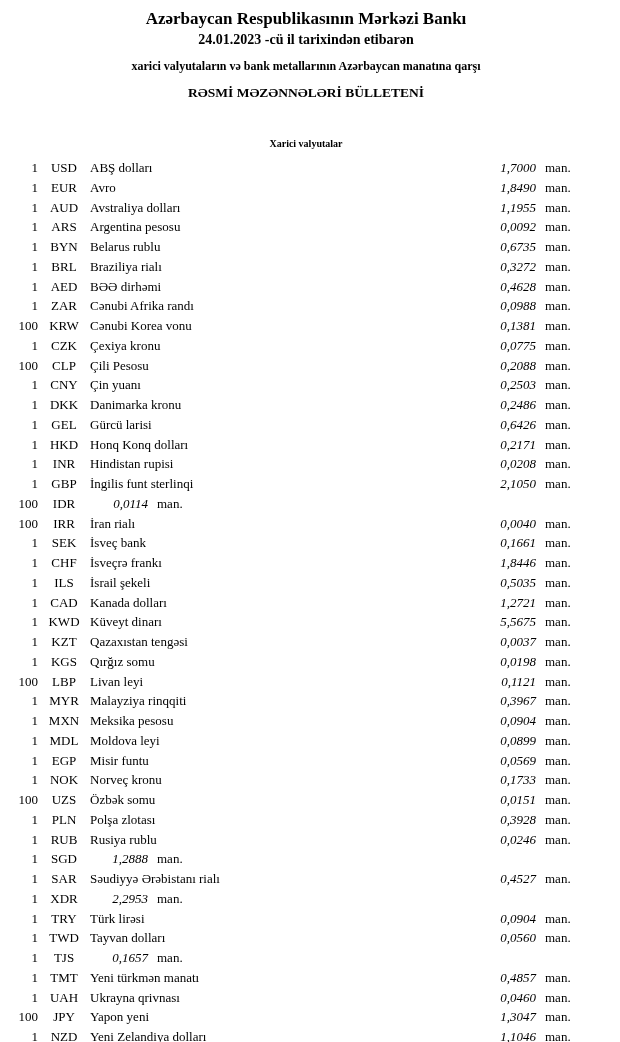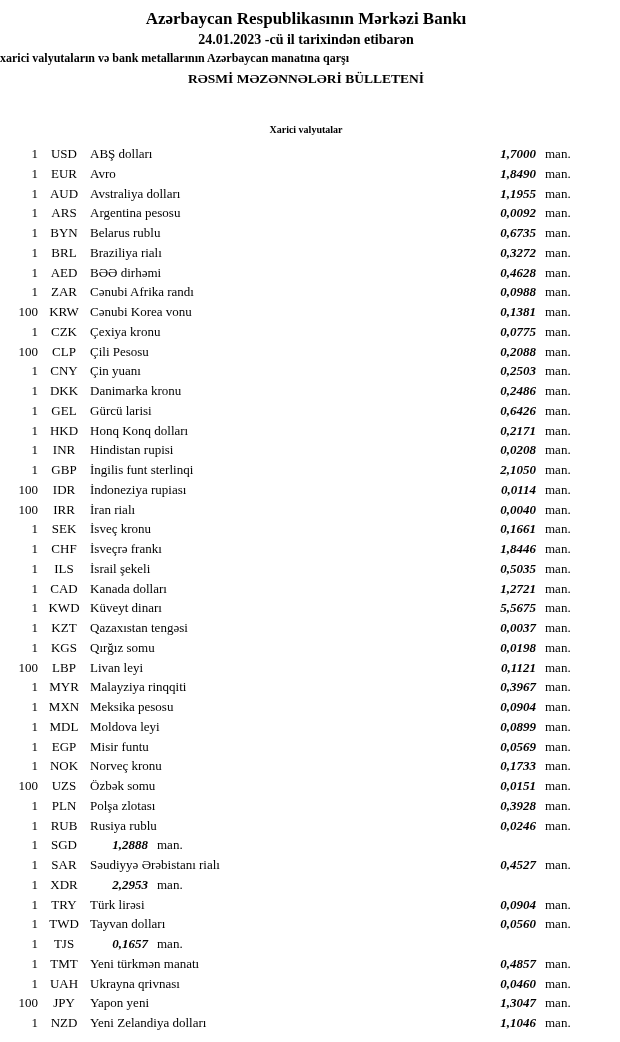--- a/index.html
+++ b/index.html
@@ -23,25 +23,25 @@
     margin: 2px 0 3px 0;
   }
   .dateline {
     text-align: center;
     font-weight: bold;
     font-size: 14px;
     line-height: 16px;
     margin: 2px 0;
   }
   .sub1 {
-    text-align: left;
+    text-align: center;
     font-weight: bold;
     font-size: 12px;
     line-height: 16px;
-    margin: 2px 0;
+    margin: 10px 0;
   }
   .sub2 {
     text-align: center;
     font-weight: bold;
     font-size: 13.5px;
     line-height: 18px;
     margin: 4px 0 2px 0;
   }
   .section-title {
     text-align: center;
@@ -77,21 +77,21 @@
     padding-left: 4px;
     text-align: left;
     white-space: nowrap;
     overflow: hidden;
     font-family: Liberation Serif, serif;
   }
   .rate {
     width: 62px;
     flex: 0 0 62px;
     text-align: right;
-    font-weight: bold;
+    font-weight: normal;
     font-style: italic;
   }
   .suffix {
     width: 46px;
     flex: 0 0 46px;
     padding-left: 9px;
     text-align: left;
   }
 </style>
 </head>
@@ -222,35 +222,34 @@
       <div class="row">
     <span class="qty">1</span>
     <span class="code">GBP</span>
     <span class="name">İngilis funt sterlinqi</span>
     <span class="rate">2,1050</span>
     <span class="suffix">man.</span>
   </div>
       <div class="row">
     <span class="qty">100</span>
     <span class="code">IDR</span>
-    <span class="name">İndoneziya rupiası</span>
     <span class="rate">0,0114</span>
     <span class="suffix">man.</span>
   </div>
       <div class="row">
     <span class="qty">100</span>
     <span class="code">IRR</span>
     <span class="name">İran rialı</span>
     <span class="rate">0,0040</span>
     <span class="suffix">man.</span>
   </div>
       <div class="row">
     <span class="qty">1</span>
     <span class="code">SEK</span>
-    <span class="name">İsveç kronu</span>
+    <span class="name">İsveç bank</span>
     <span class="rate">0,1661</span>
     <span class="suffix">man.</span>
   </div>
       <div class="row">
     <span class="qty">1</span>
     <span class="code">CHF</span>
     <span class="name">İsveçrə frankı</span>
     <span class="rate">1,8446</span>
     <span class="suffix">man.</span>
   </div>

